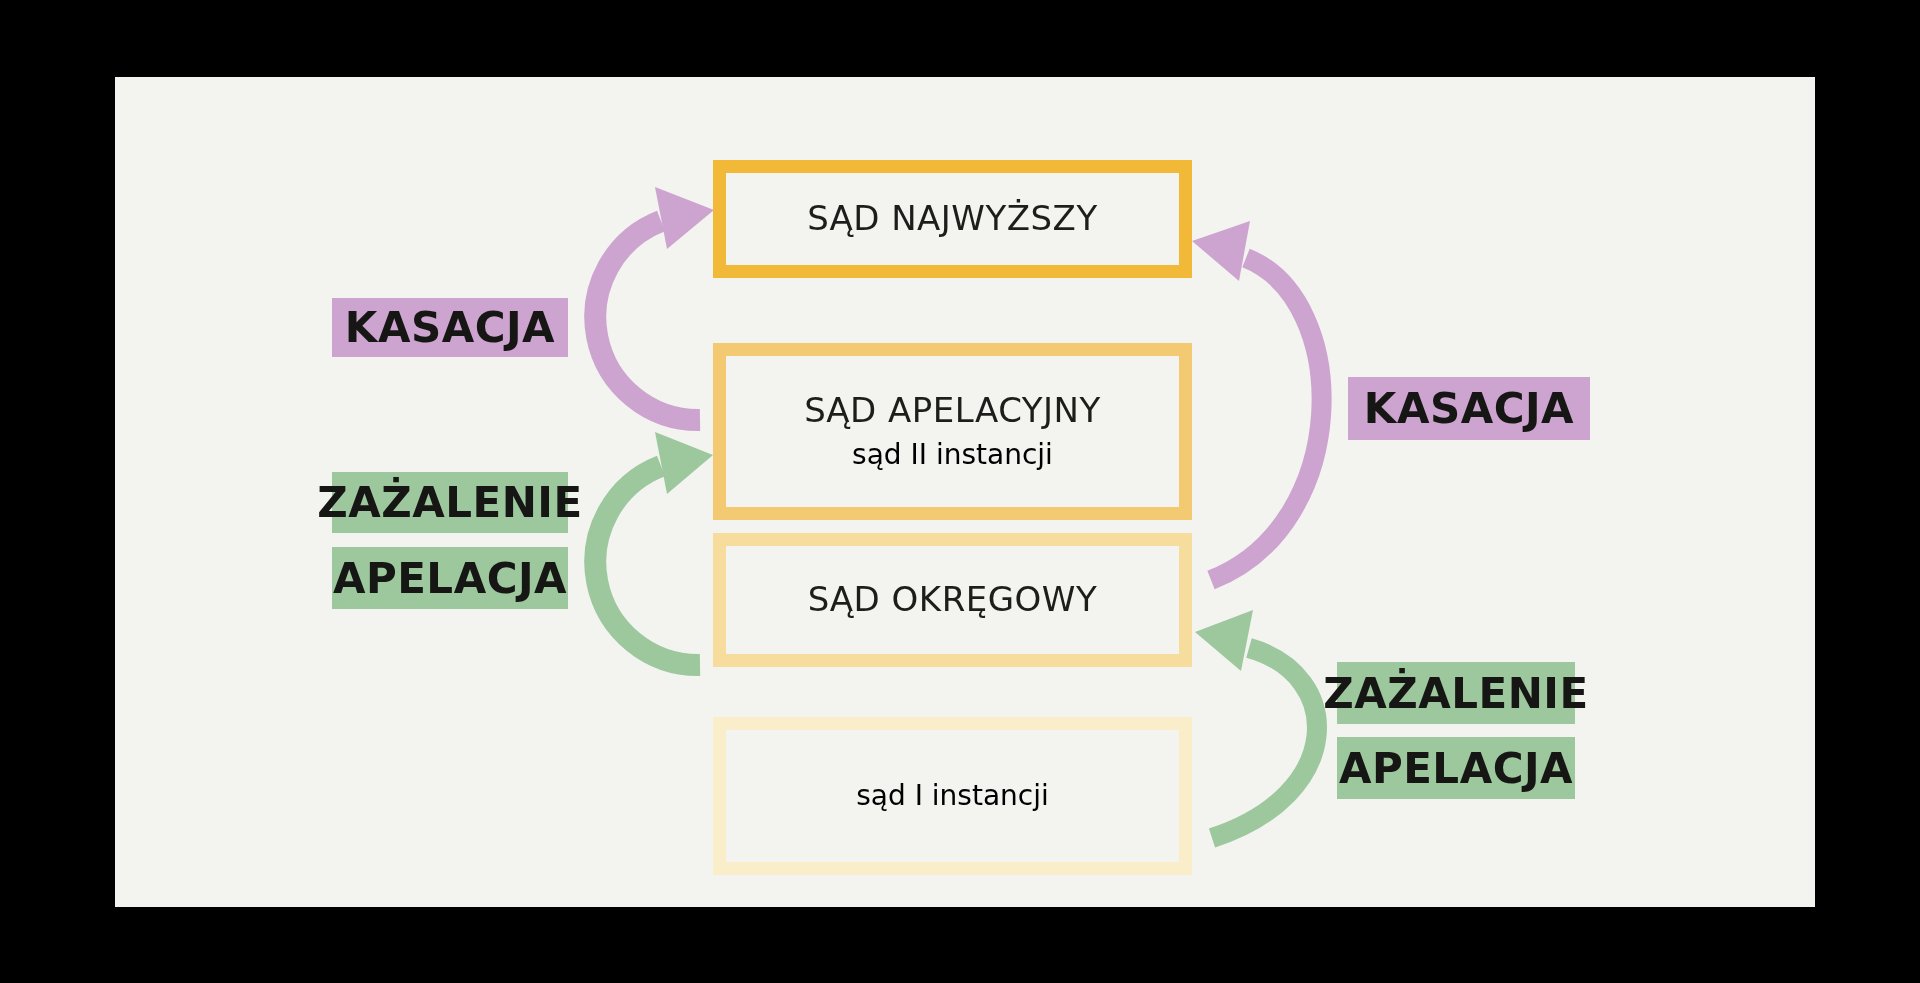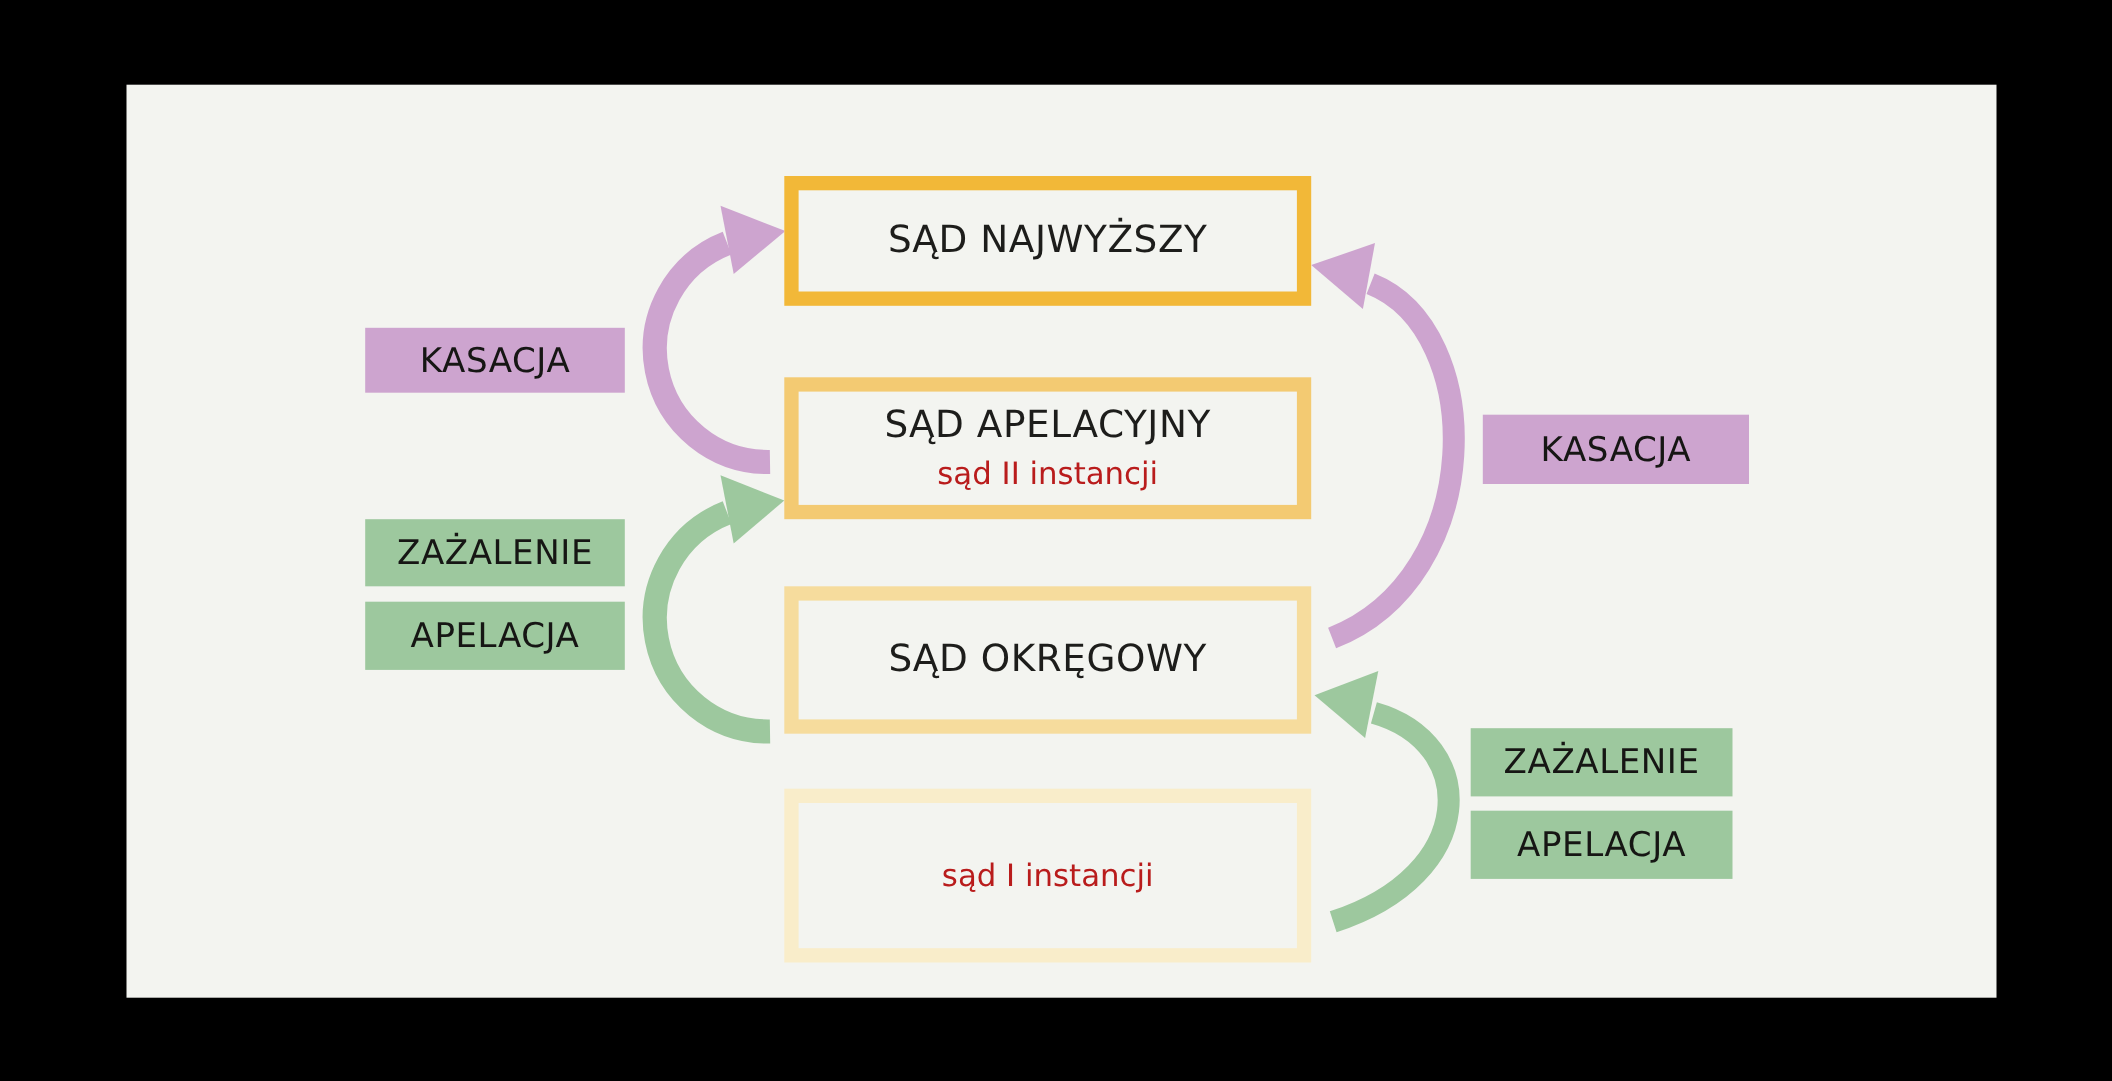--- a/index.html
+++ b/index.html
@@ -36,45 +36,45 @@
     border: 13px solid #ccc;
     background: #f3f4f0;
     display: flex;
     flex-direction: column;
     align-items: center;
     justify-content: center;
     gap: 10px;
     z-index: 2;
   }
   .court-box.b1 { top: 160px; height: 118px; }
-  .court-box.b2 { top: 343px; height: 129px; }
+  .court-box.b2 { top: 343px; height: 177px; }
   .court-box.b3 { top: 533px; height: 134px; }
   .court-box.b4 { top: 717px; height: 158px; }
   .court-title {
     font-size: 34px;
     font-weight: 400;
     letter-spacing: 0.5px;
     color: #1d1d1b;
     line-height: 1.1;
     white-space: pre;
   }
   .court-subtitle {
     font-size: 28px;
     font-weight: 400;
-    color: #b91c1c;
+    color: #000000;
     line-height: 1.1;
     white-space: pre;
   }
   .tag {
     position: absolute;
     display: flex;
     align-items: center;
     justify-content: center;
-    font-size: 31px;
-    font-weight: 400;
+    font-size: 42px;
+    font-weight: 700;
     letter-spacing: 0.5px;
     color: #161614;
     z-index: 3;
   }
   .tag.kasacja-left   { left: 332px;  top: 298px; width: 236px; height: 59px; }
   .tag.zazalenie-left { left: 332px;  top: 472px; width: 236px; height: 61px; }
   .tag.apelacja-left  { left: 332px;  top: 547px; width: 236px; height: 62px; }
   .tag.kasacja-right  { left: 1348px; top: 377px; width: 242px; height: 63px; }
   .tag.zazalenie-right{ left: 1337px; top: 662px; width: 238px; height: 62px; }
   .tag.apelacja-right { left: 1337px; top: 737px; width: 238px; height: 62px; }

